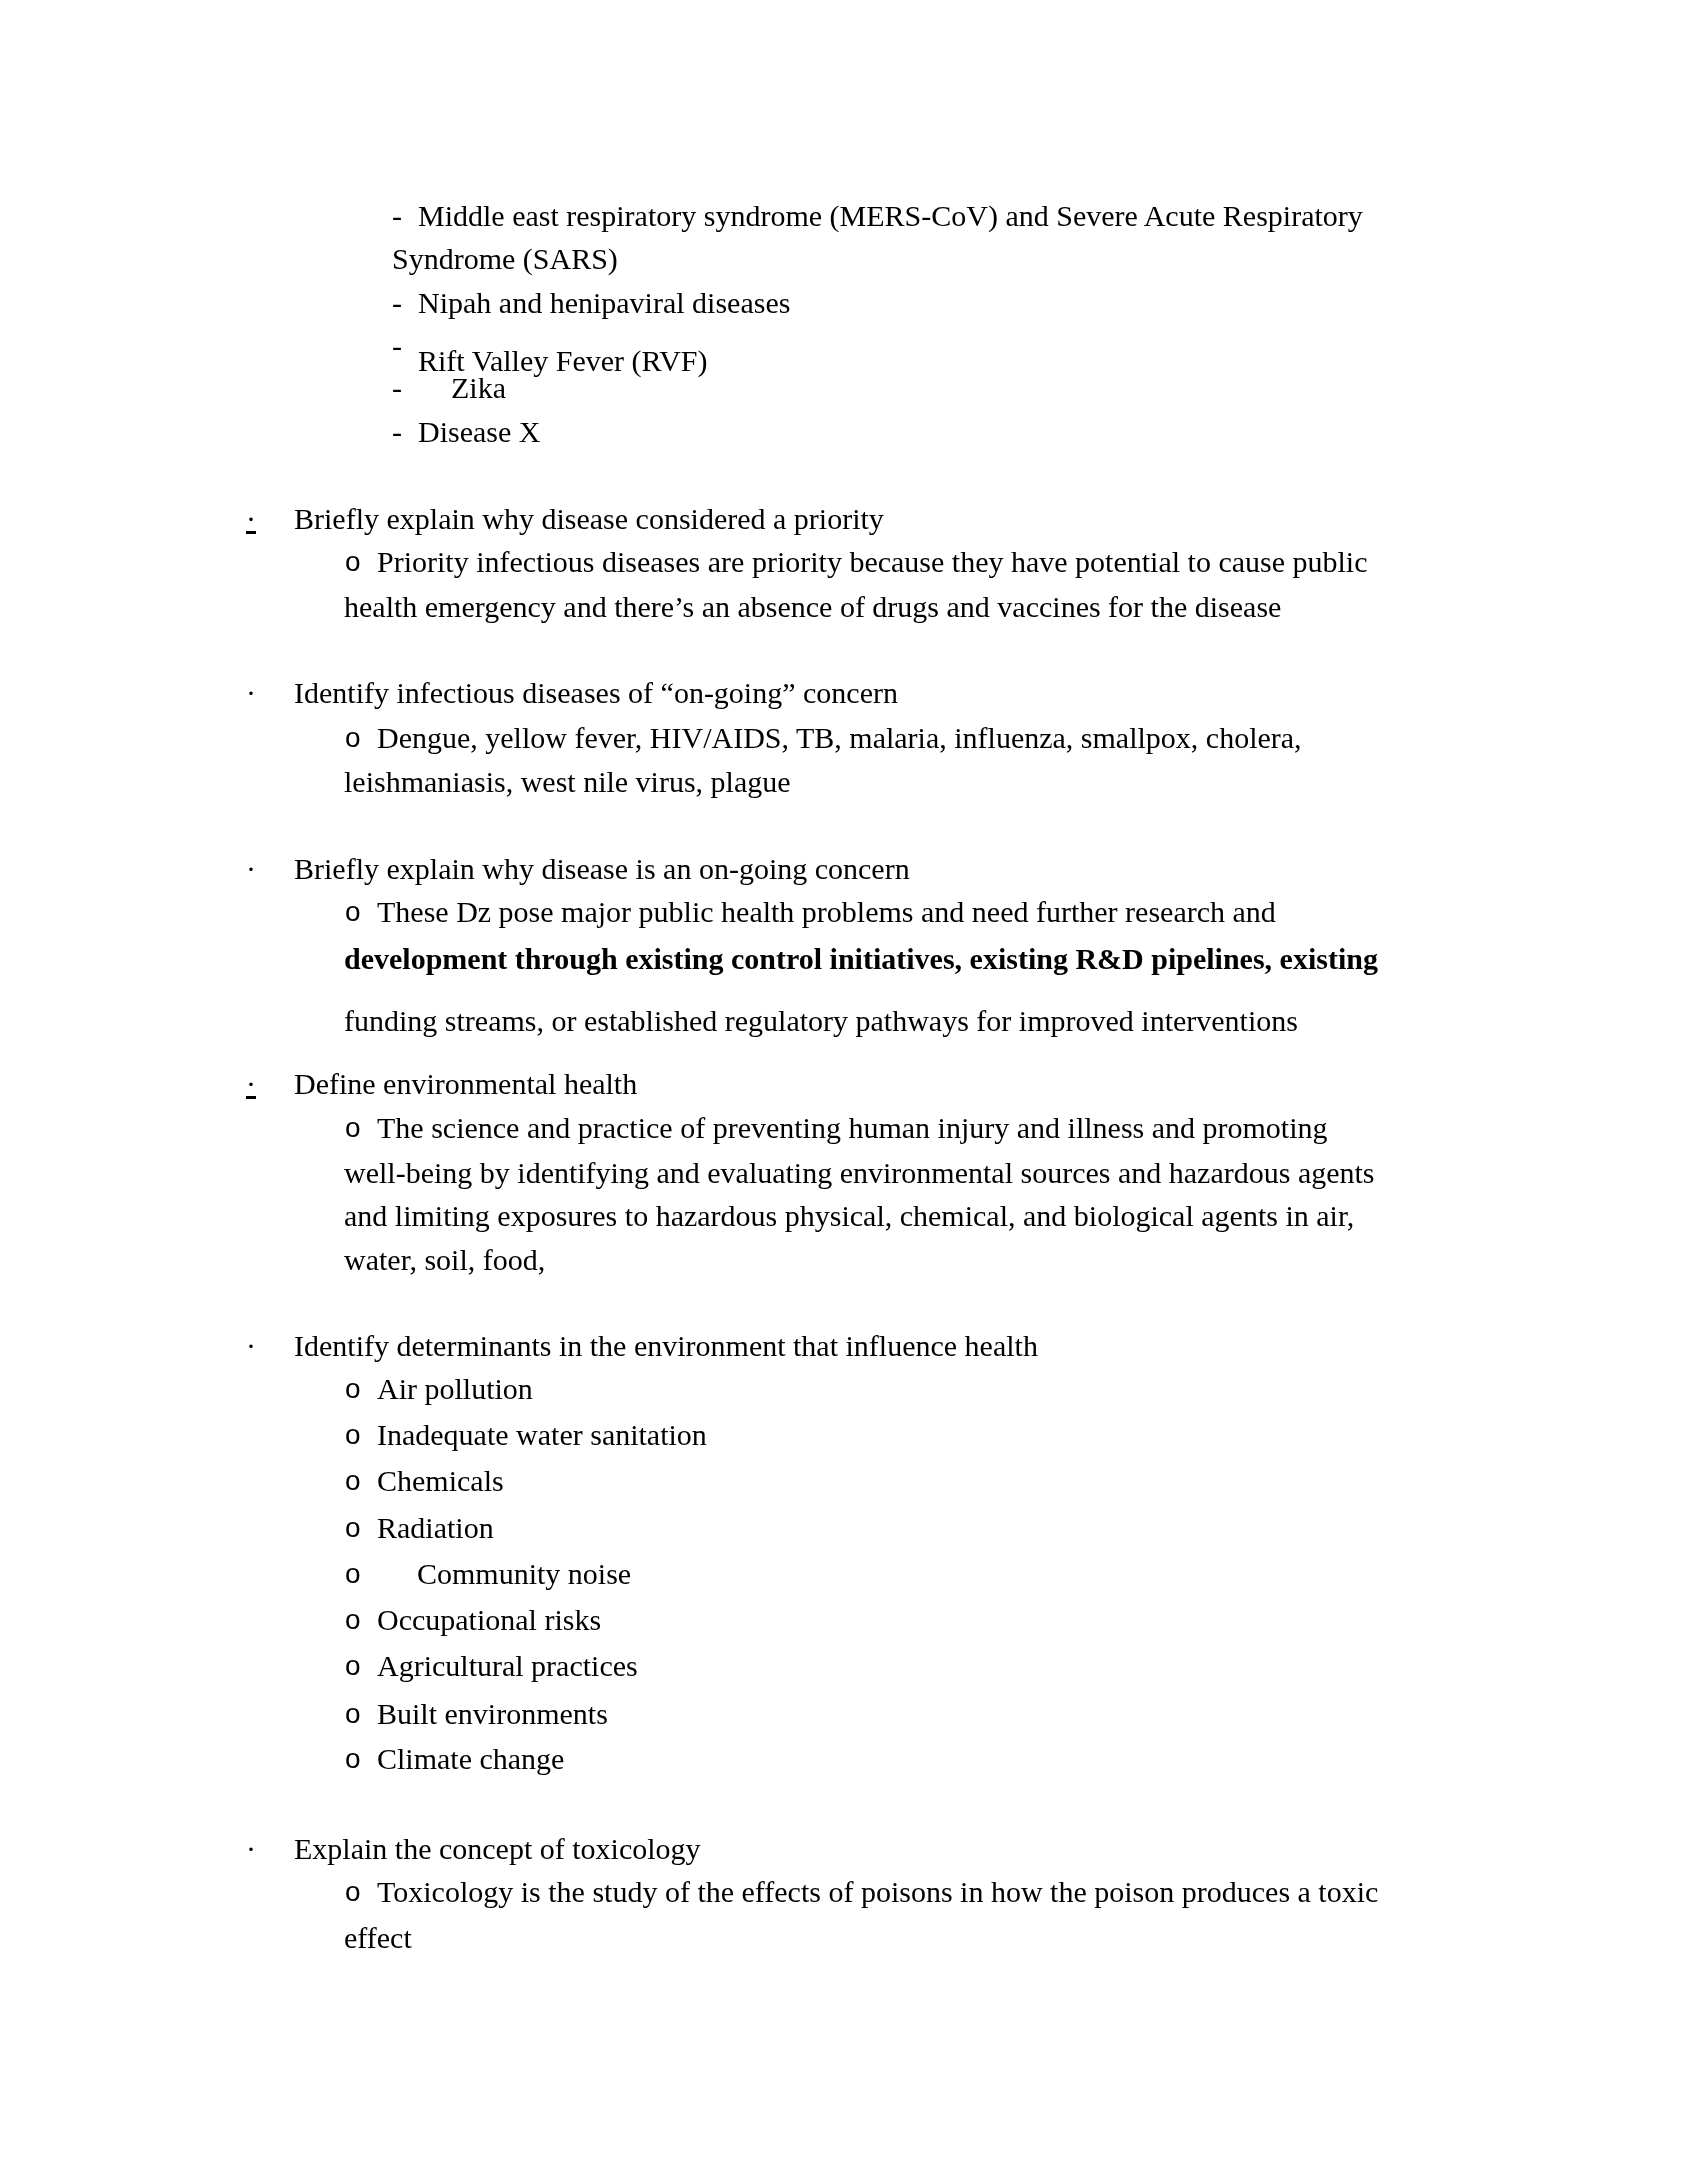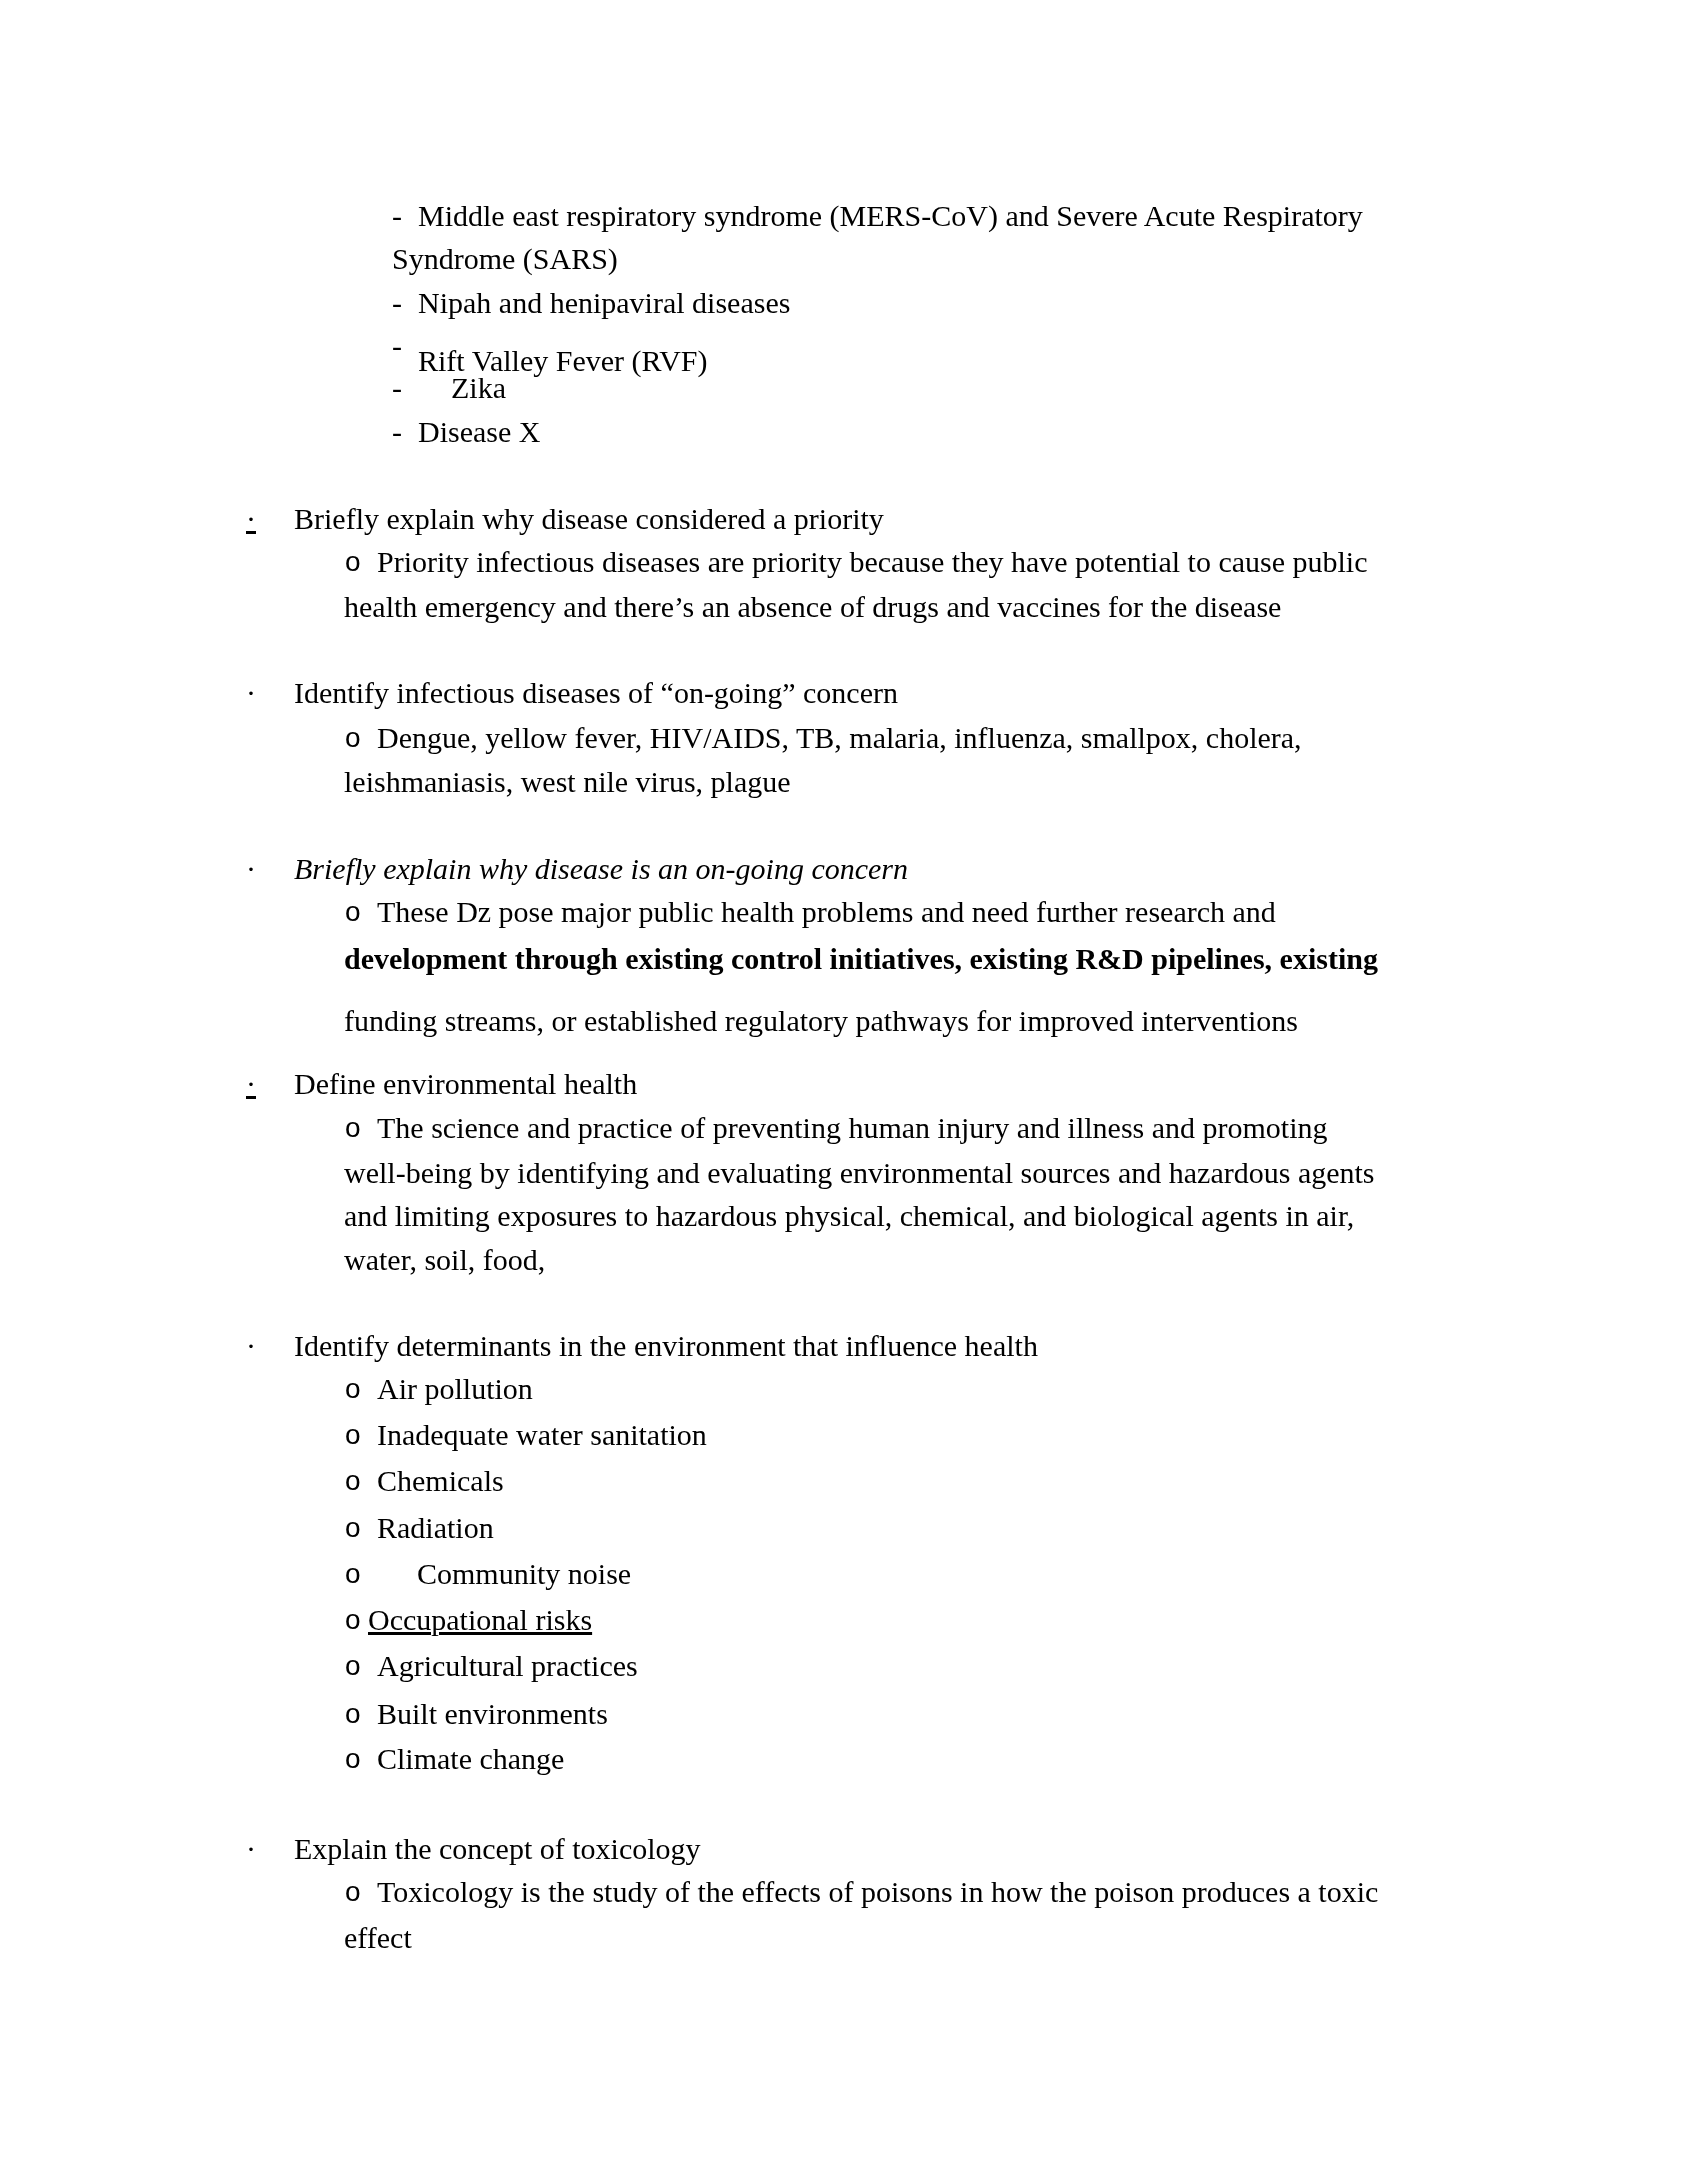--- a/index.html
+++ b/index.html
@@ -46,21 +46,21 @@
   <div>
     <span class="bul" style="left:246px; top:673px;">·</span>
     <span class="ln" style="left:294px; top:673px;">Identify infectious diseases of “on-going” concern</span>
     <span class="sub-o" style="left:345px; top:718px;">o</span>
     <span class="ln" style="left:377px; top:718px;">Dengue, yellow fever, HIV/AIDS, TB, malaria, influenza, smallpox, cholera,</span>
     <span class="ln" style="left:344px; top:762px;">leishmaniasis, west nile virus, plague</span>
   </div>
 
   <div>
     <span class="bul" style="left:246px; top:849px;">·</span>
-    <span class="ln" style="left:294px; top:849px;font-style:italic;">Briefly explain why disease is an on-going concern</span>
+    <span class="ln" style="left:294px; top:849px;">Briefly explain why disease is an on-going concern</span>
     <span class="sub-o" style="left:345px; top:892px;">o</span>
     <span class="ln" style="left:377px; top:892px;">These Dz pose major public health problems and need further research and</span>
     <span class="ln" style="left:344px; top:939px;font-weight:bold;">development through existing control initiatives, existing R&amp;D pipelines, existing</span>
     <span class="ln" style="left:344px; top:981px;margin-top:20px;">funding streams, or established regulatory pathways for improved interventions</span>
   </div>
 
   <div>
     <span class="bul ul" style="left:246px; top:1064px; width:49px;">·</span>
     <span class="ln" style="left:294px; top:1064px;">Define environmental health</span>
     <span class="sub-o" style="left:345px; top:1108px;">o</span>
@@ -83,21 +83,21 @@
     <span class="sub-o" style="left:345px; top:1461px;">o</span>
     <span class="ln" style="left:377px; top:1461px;">Chemicals</span>
 
     <span class="sub-o" style="left:345px; top:1508px;">o</span>
     <span class="ln" style="left:377px; top:1508px;">Radiation</span>
 
     <span class="sub-o" style="left:345px; top:1554px;">o</span>
     <span class="ln" style="left:377px; top:1554px;margin-left:40px;">Community noise</span>
 
     <span class="sub-o" style="left:345px; top:1600px;">o</span>
-    <span class="ln" style="left:368px; top:1600px;text-decoration:underline;">Occupational risks</span>
+    <span class="ln" style="left:377px; top:1600px;">Occupational risks</span>
 
     <span class="sub-o" style="left:345px; top:1646px;">o</span>
     <span class="ln" style="left:377px; top:1646px;">Agricultural practices</span>
 
     <span class="sub-o" style="left:345px; top:1694px;">o</span>
     <span class="ln" style="left:377px; top:1694px;">Built environments</span>
 
     <span class="sub-o" style="left:345px; top:1739px;">o</span>
     <span class="ln" style="left:377px; top:1739px;">Climate change</span>
   </div>

